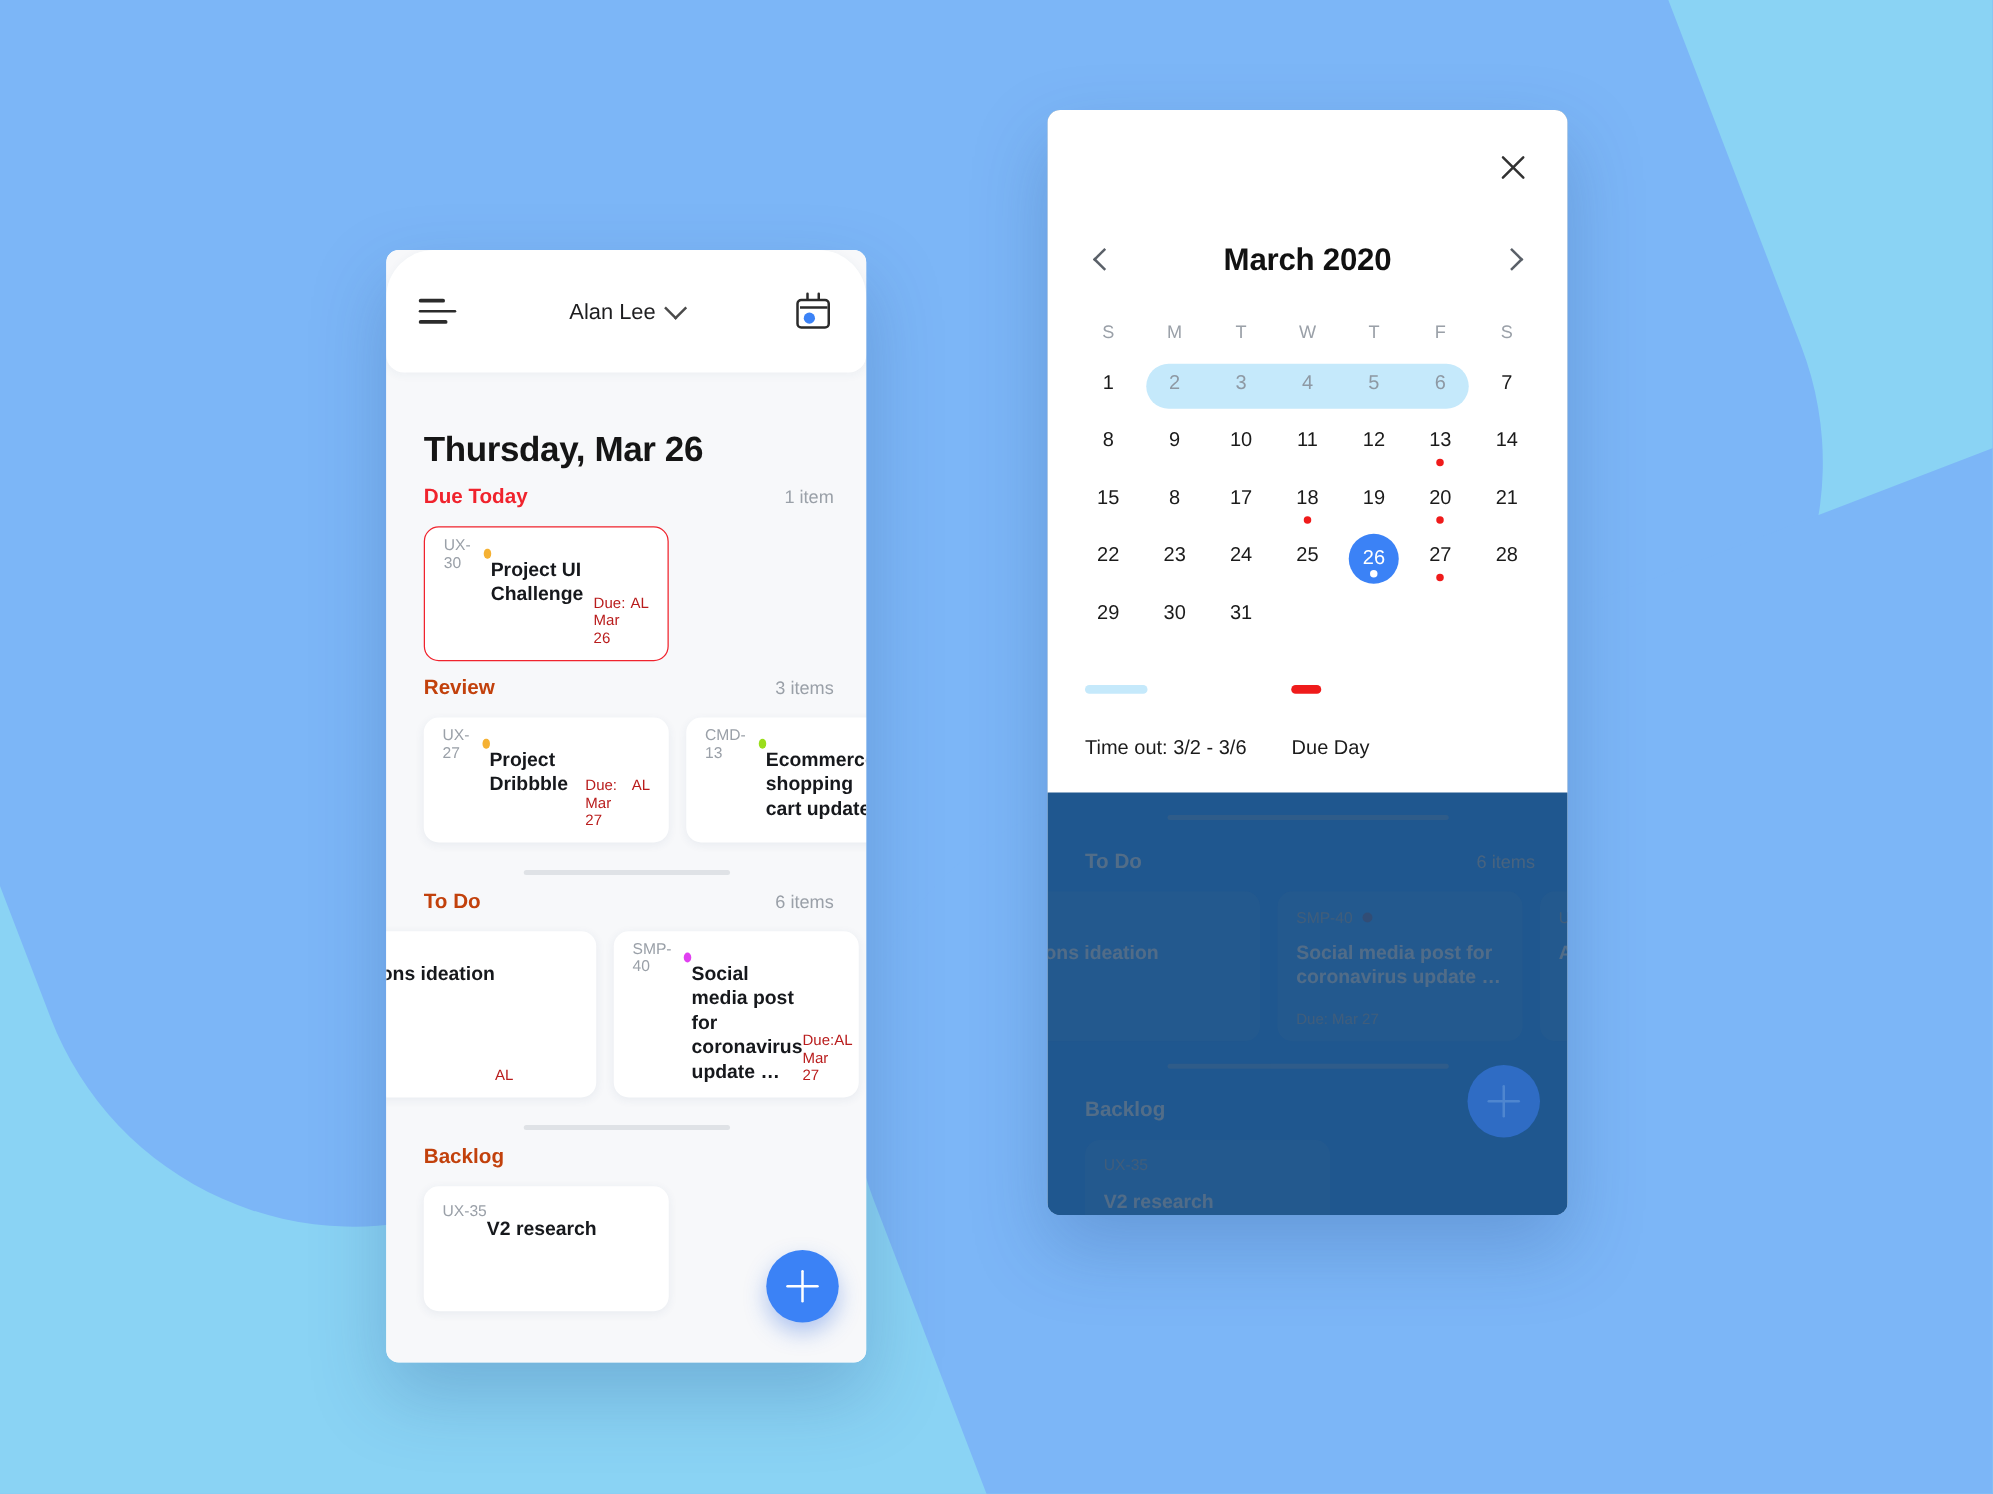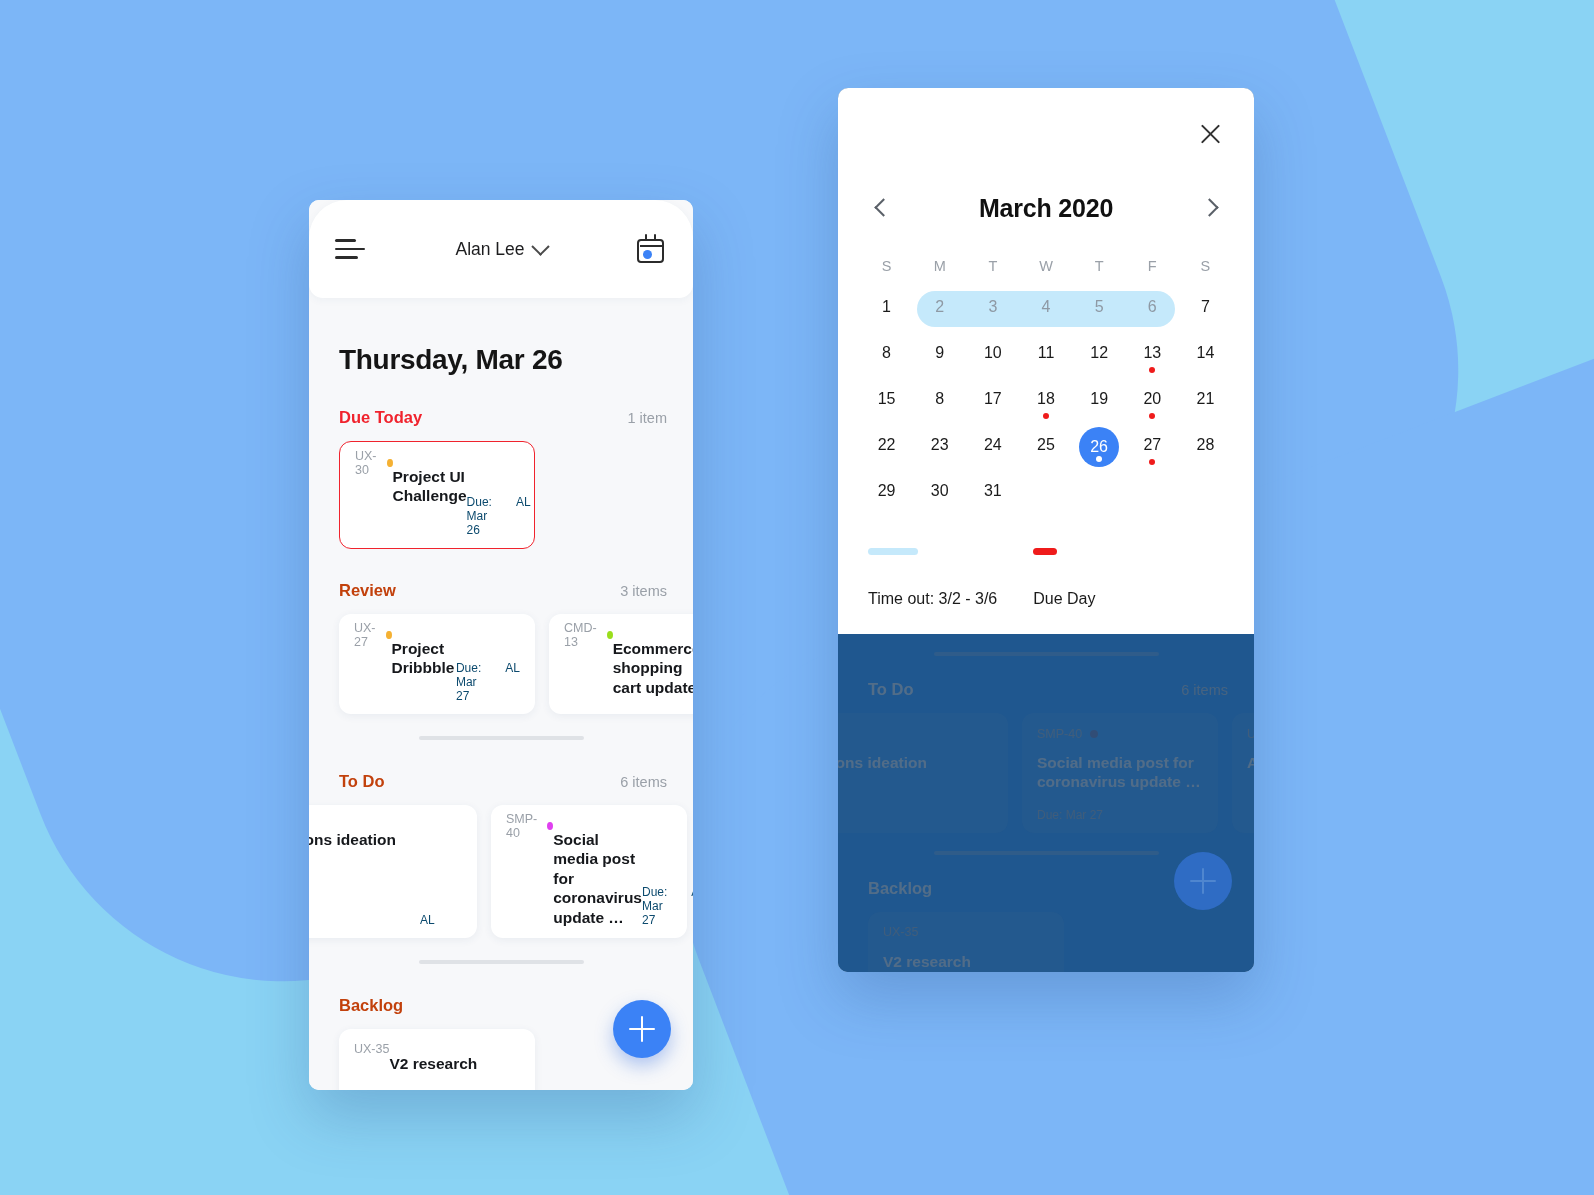--- a/index.html
+++ b/index.html
@@ -172,21 +172,21 @@
     letter-spacing: -.3px;
     padding: 34px 0 0 30px;
     margin-top: 12px;
   }
 
   .sec-head {
     display: flex;
     align-items: baseline;
     justify-content: space-between;
     padding: 0 26px 0 30px;
-    margin-top: 32px;
+    margin-top: 12px;
   }
   .sec-title {
     font-size: 16.5px;
     font-weight: bold;
     color: #c2410c;
   }
   .sec-title.danger { color: #f0232d; }
   .sec-count {
     font-size: 14.5px;
     color: #9aa0a8;
@@ -236,22 +236,21 @@
     font-weight: bold;
     color: #16181c;
     line-height: 1.25;
     margin-top: 12px;
   }
   .tcard .foot {
     margin-top: auto;
     padding-top: 16px;
     display: flex;
     font-size: 12px;
-    color: #0c4a6e;
-    gap: 24px;
+    color: #b91c1c;
   }
 
   .scroll-ind {
     height: 4px;
     width: 165px;
     background: #dfe2e6;
     border-radius: 3px;
     margin: 22px auto 0 auto;
   }
 

